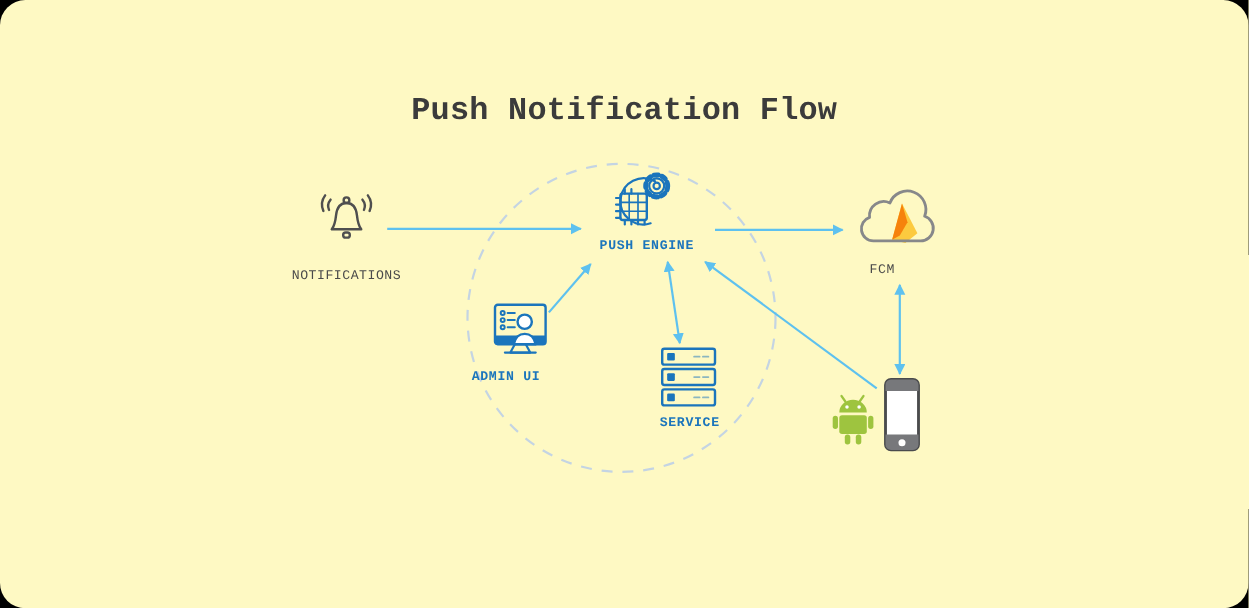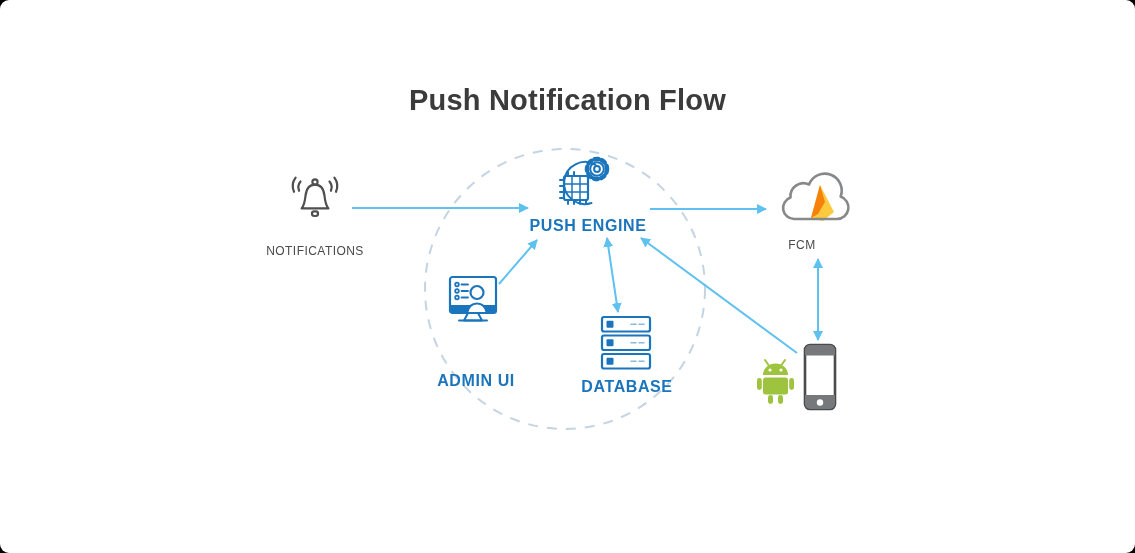--- a/index.html
+++ b/index.html
@@ -2,48 +2,48 @@
 <html style="--icon-blue: #1b75bc; --arrow-blue: #5ec1ef; --boundary-blue: #c4d4e3; --label-dark: #4a4a4a; --label-gray: #8f8f8f; --outline-gray: #4f4f4f; --cloud-gray: #87888a; --phone-gray: #77787b; --phone-outline: #4a4b4d; --android-green: #9ec43f; --firebase-orange: #f6820c; --firebase-yellow: #fcca3f;"><head>
 <meta charset="utf-8">
 <style>
   html,body{margin:0;padding:0;}
   body{
     width:1135px;height:553px;position:relative;background:#000;
     font-family:"Liberation Sans", sans-serif;
     -webkit-font-smoothing:antialiased;
   }
   .card{
-    position:absolute;inset:0;background:#ffffff;border-radius:9px;overflow:hidden;
+    position:absolute;inset:0;background:#fef9c3;border-radius:23px;overflow:hidden;font-family:Liberation Mono, monospace;
   }
   .title{
     position:absolute;top:84px;left:0;width:100%;text-align:center;
     font-size:29px;font-weight:600;color:#3b3b3b;letter-spacing:.2px;margin:0;
   }
   .overlay{position:absolute;inset:0;width:1135px;height:553px;pointer-events:none;z-index:1;}
   .boundary{fill:none;stroke:var(--boundary-blue);stroke-width:2;stroke-dasharray:10 9;}
   .edge{stroke:var(--arrow-blue);stroke-width:2;fill:none;}
   #arrowhead path{fill:var(--arrow-blue);}
   .node{position:absolute;z-index:2;}
   .node svg{display:block;}
   .ic-blue{color:var(--icon-blue);}
   .ic-dark{color:var(--outline-gray);}
   .lbl{position:absolute;z-index:3;text-align:center;letter-spacing:.45px;line-height:1.3;}
   .lbl-dark{font-size:12px;font-weight:500;color:var(--label-dark);}
-  .lbl-blue{font-size:16px;font-weight:bold;color:var(--icon-blue);letter-spacing:.6px;}
+  .lbl-blue{font-size:12px;font-weight:bold;color:var(--icon-blue);letter-spacing:.6px;}
   .lbl-gray{font-size:12.5px;font-weight:500;color:var(--label-gray);line-height:1.55;}
   
   #node-notifications{left:283px;top:166px;}
   #node-push-engine{left:552px;top:148px;}
   #node-admin-ui{left:444px;top:272px;}
   #node-database{left:594px;top:314px;}
   #node-fcm{left:768px;top:164px;}
   #node-client-sdk{left:752px;top:342px;}
   #lbl-notifications{left:235px;top:244px;width:160px;}
   #lbl-push-engine{left:508px;top:216px;width:160px;}
-  #lbl-admin-ui{left:396px;top:335px;width:160px;margin-top:36px;}
+  #lbl-admin-ui{left:380px;top:335px;width:160px;}
   #lbl-database{left:547px;top:377px;width:160px;}
   #lbl-fcm{left:762px;top:238px;width:80px;}
   #lbl-client-sdk{left:725px;top:419px;width:160px;}
   #lbl-service{left:487px;top:436px;width:160px;}
 </style>
 </head>
 <body>
 
 <div class="card">
 
@@ -130,21 +130,21 @@
         <rect x="12.5" y="25.3" width="7" height="7" rx="1"></rect>
         <rect x="12.5" y="43.8" width="7" height="7" rx="1"></rect>
       </g>
       <g stroke="currentColor" stroke-width="1.6" opacity="0.5" stroke-linecap="round">
         <path d="M37 10.3 h5 M45 10.3 h5"></path>
         <path d="M37 28.8 h5 M45 28.8 h5"></path>
         <path d="M37 47.3 h5 M45 47.3 h5"></path>
       </g>
     </svg>
   </div>
-  <div class="lbl lbl-blue" id="lbl-database">DATABASE</div>
+  <div class="lbl lbl-blue" id="lbl-database">SERVICE</div>
 
   <div class="node" id="node-fcm">
     <svg width="96" height="72" viewBox="0 0 96 72">
       <polygon points="43,54 52,21 66,48 55,57" fill="var(--firebase-yellow)"></polygon>
       <polygon points="43,54 52,21 57,38 50,50" fill="var(--firebase-orange)"></polygon>
       <path d="M26 55 h43 a11.5 11.5 0 0 0 3.6 -22.4 A16.5 16.5 0 0 0 41 20.5 A13 13 0 0 0 22.5 33.6 A11 11 0 0 0 26 55 Z" fill="none" stroke="var(--cloud-gray)" stroke-width="2.6" stroke-linejoin="round"></path>
     </svg>
   </div>
   <div class="lbl lbl-dark" id="lbl-fcm">FCM</div>
 

